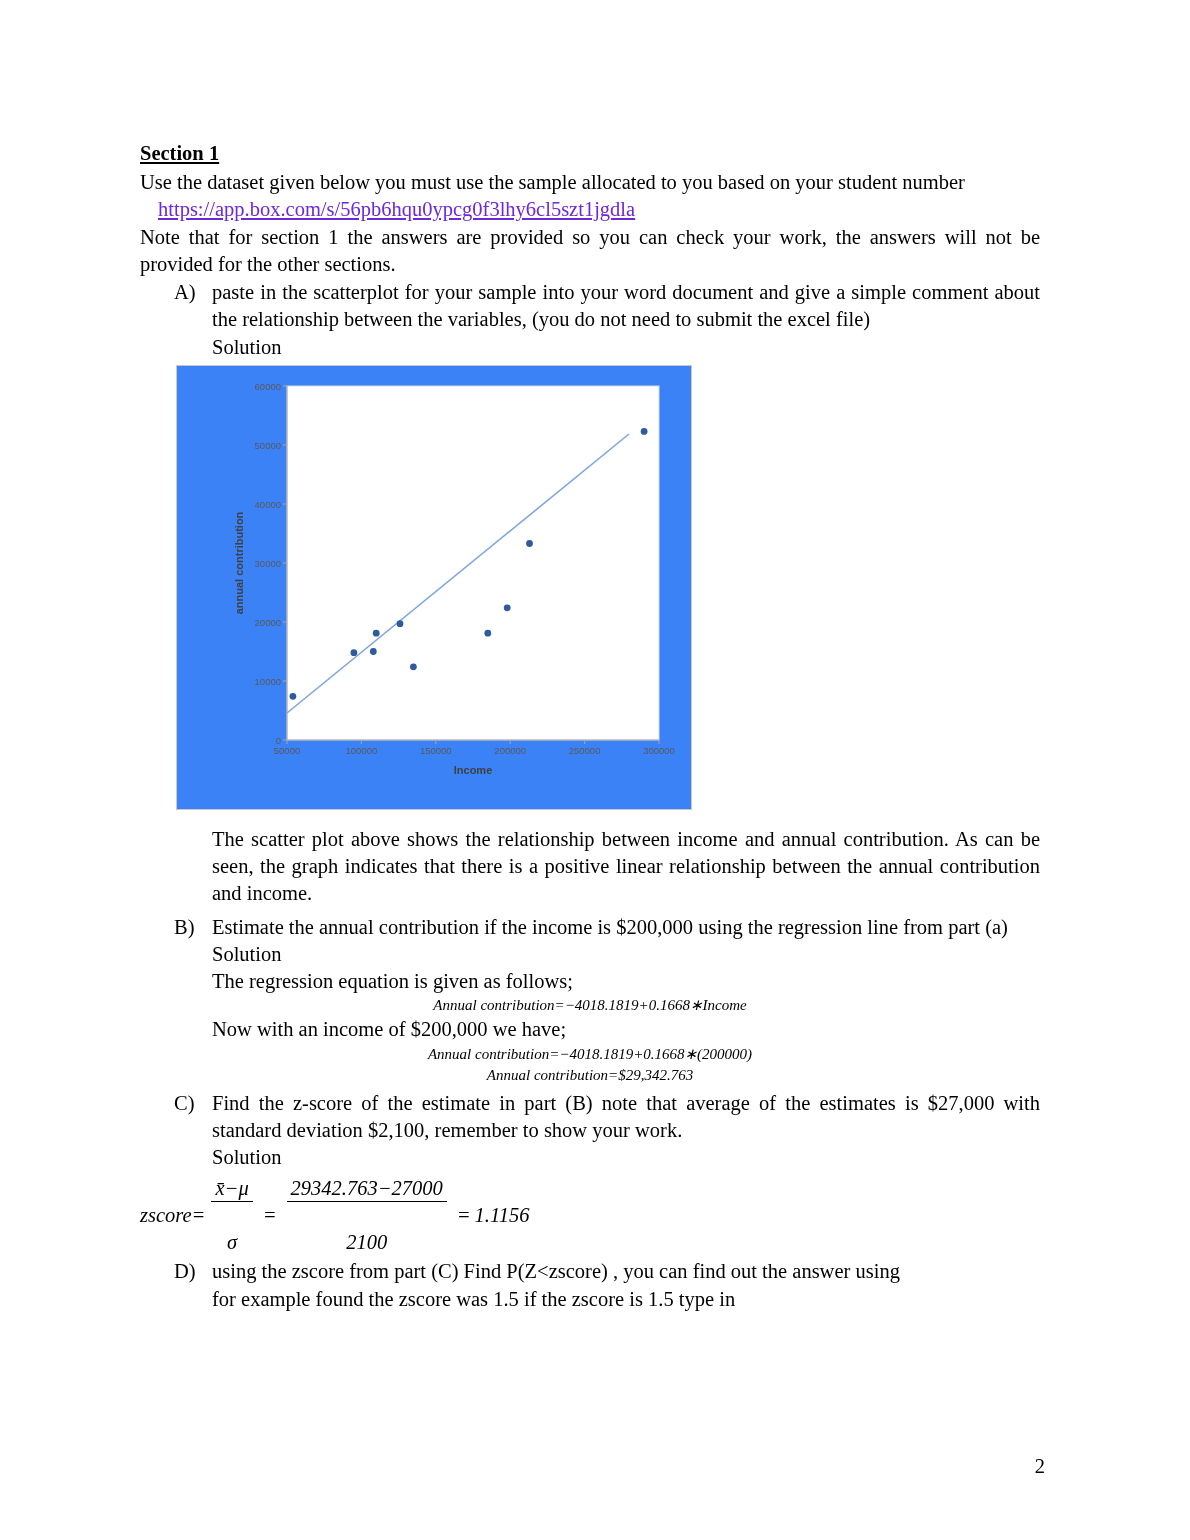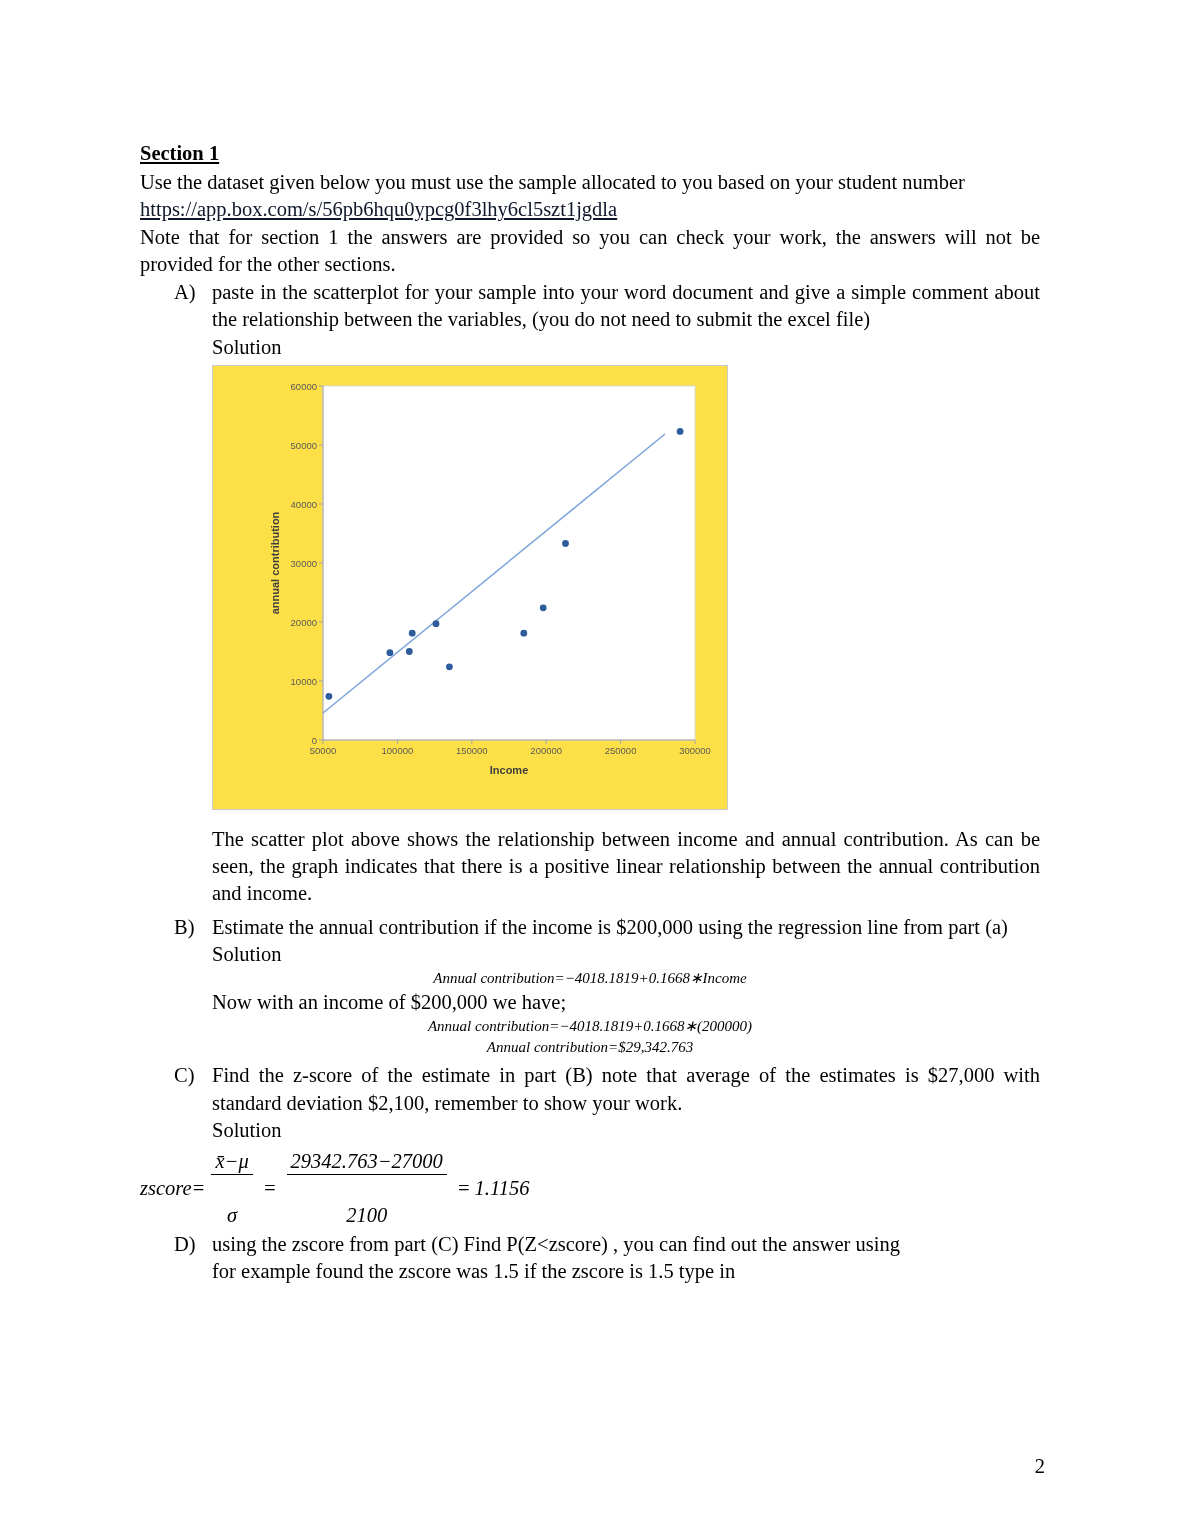--- a/index.html
+++ b/index.html
@@ -29,23 +29,24 @@
     margin: 0 0 2px 0;
   }
   p.body-text {
     font-size: 20.5px;
     line-height: 1.33;
     margin: 0;
     text-align: justify;
     text-justify: inter-word;
   }
   a.link {
-    color: #0f172a;
+    color: #6d28d9;
     text-decoration: underline;
     word-break: break-all;
+    margin-left: 18px;
   }
   .list {
     margin: 0;
     padding: 0;
   }
   .list-item {
     display: flex;
     font-size: 20.5px;
     line-height: 1.33;
     margin-top: 1px;
@@ -97,26 +98,26 @@
     padding: 0 4px 1px 4px;
     border-bottom: 1.3px solid #000;
     font-style: italic;
   }
   .frac .den {
     padding: 1px 4px 0 4px;
     font-style: italic;
   }
   .op { margin: 0 4px; font-style: italic; }
   .chart-wrap {
-    margin-left: 72px;
+    margin-left: 36px;
     margin-top: 4px;
     width: 516px;
     height: 445px;
     border: 1px solid #c8c8c8;
-    background: #fde047;
+    background: #3b82f6;
     box-sizing: border-box;
     position: relative;
   }
   .chart-svg { display: block; }
   .page-number {
     position: absolute;
     right: 135px;
     bottom: 62px;
     font-size: 20.5px;
   }
@@ -210,20 +211,21 @@
 
     <div class="plain-block" style="margin-top:16px;">
       <div style="text-align:justify;">The scatter plot above shows the relationship between income and annual contribution. As can be seen, the graph indicates that there is a positive linear relationship between the annual contribution and income.</div>
     </div>
 
     <div class="list-item" style="margin-top:6px;">
       <div class="marker">B)</div>
       <div class="item-body">Estimate the annual contribution if the income is $200,000 using the regression line from part (a)</div>
     </div>
     <div class="plain-block solution">Solution</div>
+    <div class="plain-block">The regression equation is given as follows;</div>
     <div class="eq">Annual contribution=−4018.1819+0.1668∗Income</div>
     <div class="plain-block">Now with an income of $200,000 we have;</div>
     <div class="eq">Annual contribution=−4018.1819+0.1668∗(200000)</div>
     <div class="eq">Annual contribution=$29,342.763</div>
 
     <div class="list-item" style="margin-top:4px;">
       <div class="marker">C)</div>
       <div class="item-body">Find the z-score of the estimate in part (B) note that average of the estimates is $27,000 with standard deviation $2,100, remember to show your work.</div>
     </div>
     <div class="plain-block solution">Solution</div>

